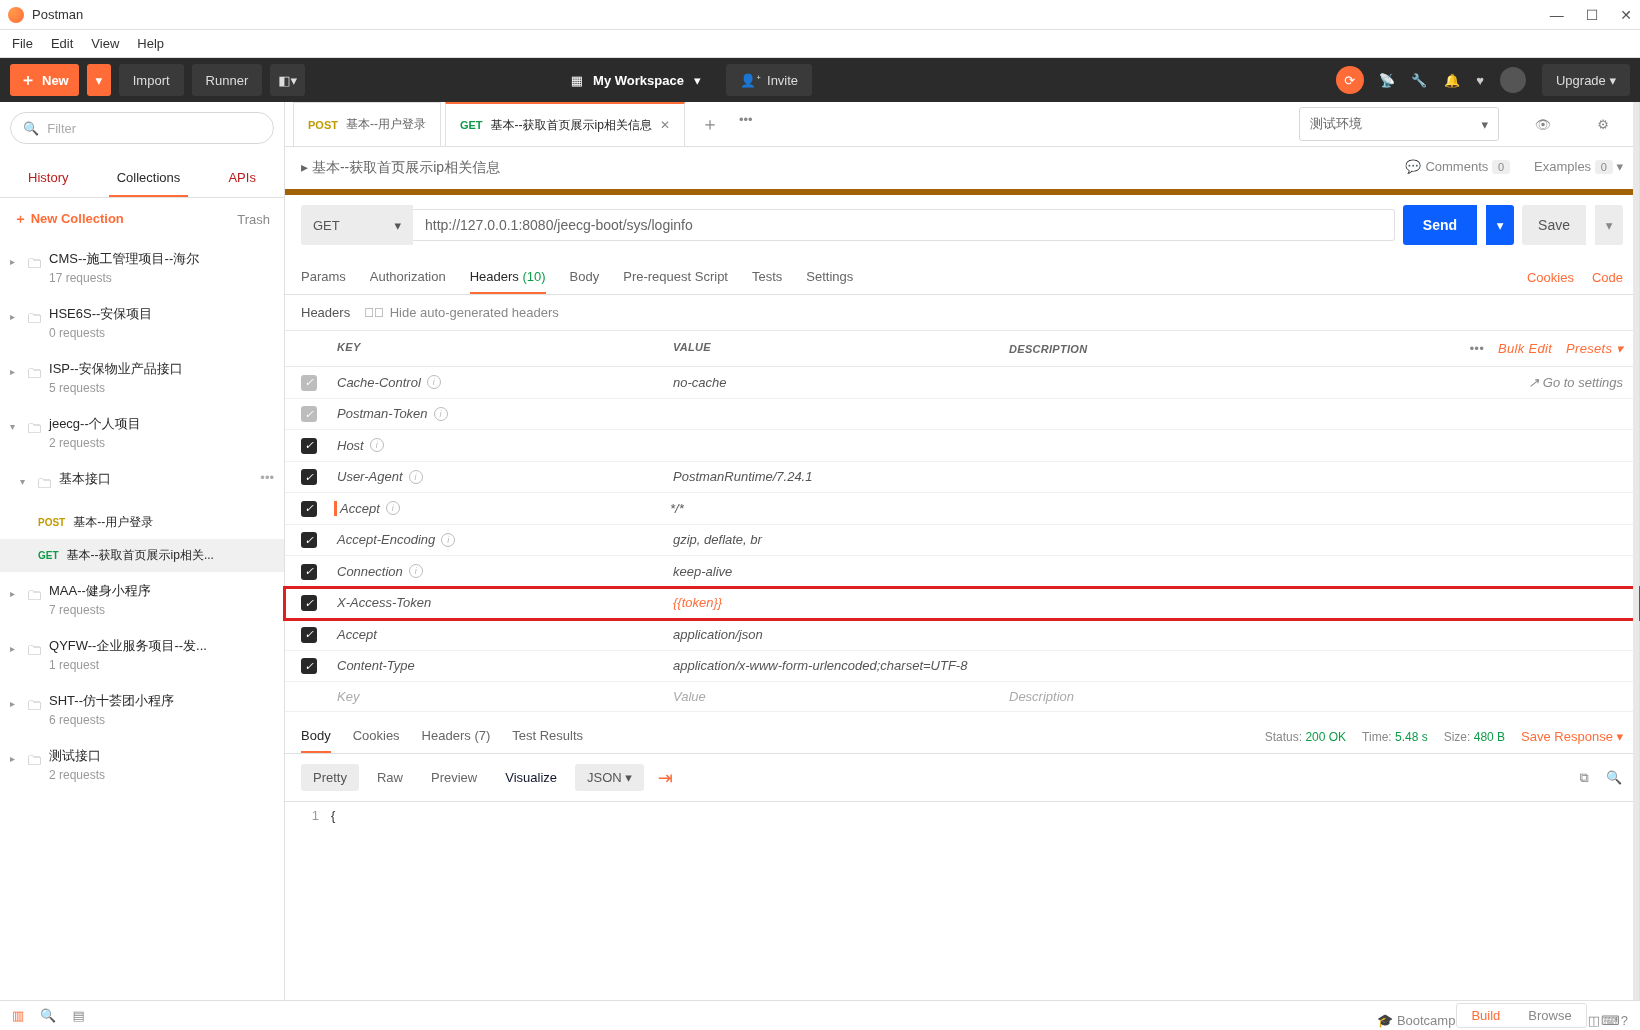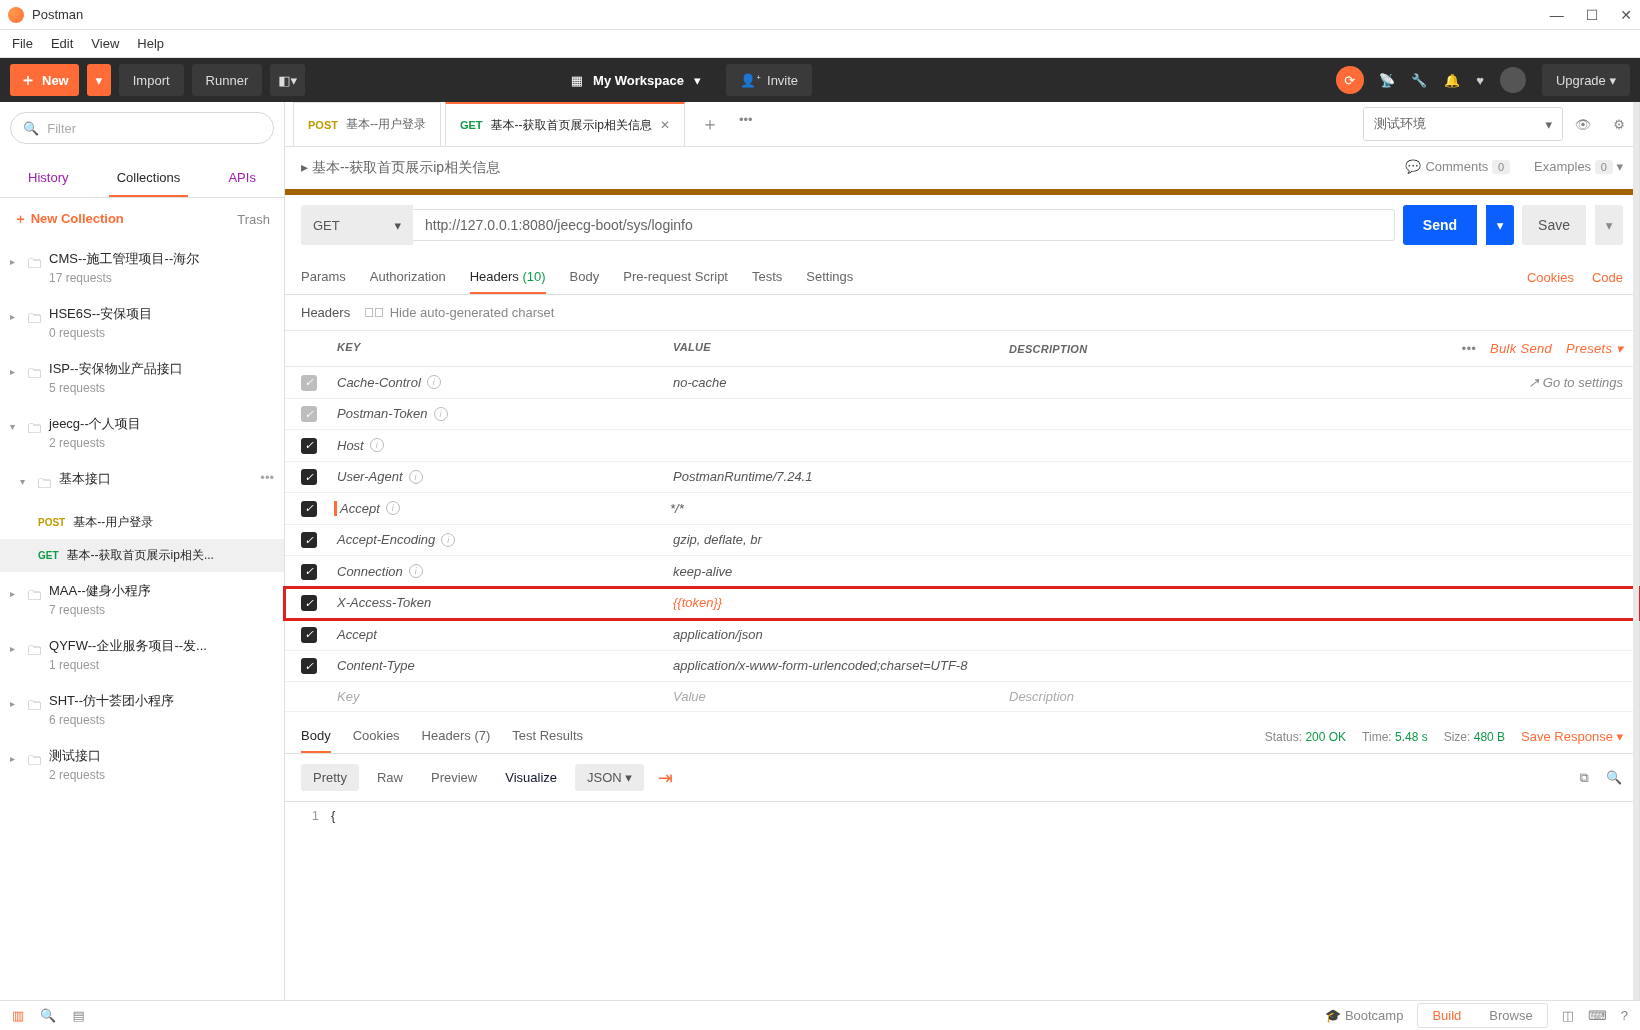--- a/index.html
+++ b/index.html
@@ -15,21 +15,21 @@
 .btn-new-dd { background: #ff6c37; color: #fff; height: 32px; width: 24px; border: none; border-radius: 3px; display:flex; align-items:center; justify-content:center; }
 .btn-dark { background: #3a3a3a; color: #ddd; height: 32px; border: none; border-radius: 3px; padding: 0 14px; font-size: 13px; }
 .toolbar-center { margin: 0 auto; display: flex; align-items: center; gap: 10px; color: #fff; }
 .toolbar-right { margin-left: auto; display: flex; align-items: center; gap: 16px; color: #ccc; }
 .sync-icon { width: 28px; height: 28px; background: #ff6c37; border-radius: 50%; display:flex; align-items:center; justify-content:center; color:#fff; }
 .content { display: flex; height: calc(100% - 30px - 28px - 44px - 30px); }
 .sidebar { width: 285px; border-right: 1px solid #e0e0e0; display: flex; flex-direction: column; }
 .sidebar-search { padding: 10px; }
 .search-box { height: 32px; border: 1px solid #d8d8d8; border-radius: 16px; display: flex; align-items: center; padding: 0 12px; gap: 8px; color: #888; }
 .sidebar-tabs { display: flex; justify-content: space-around; padding: 8px 4px 0; border-bottom: 1px solid #e0e0e0; }
-.sidebar-tab { padding: 8px 8px 10px; color: #a21caf; cursor: pointer; }
+.sidebar-tab { padding: 8px 8px 10px; color: #b91c1c; cursor: pointer; }
 .sidebar-tab.active { color: #282828; border-bottom: 2px solid #ff6c37; }
 .new-collection-row { display: flex; justify-content: space-between; padding: 12px 14px; align-items: center; }
 .new-collection { color: #ff6c37; font-size: 13px; font-weight: 600; }
 .trash { color: #888; font-size: 13px; }
 .coll-list { flex: 1; overflow-y: auto; }
 .coll-item { display: flex; align-items: flex-start; padding: 10px 10px; gap: 8px; }
 .caret { color: #999; font-size: 10px; padding-top: 6px; width: 10px; }
 .folder-icon { color: #888; padding-top: 4px; }
 .coll-text .name { font-size: 13px; color: #282828; }
 .coll-text .meta { font-size: 12px; color: #999; margin-top: 3px; }
@@ -40,21 +40,21 @@
 .method-get { color: #0e9b47; font-weight: 700; font-size: 10px; }
 .main { flex: 1; display: flex; flex-direction: column; border-right: 1px solid #e0e0e0; position: relative; }
 .scroll-edge { position: absolute; right: 0; top: 0; bottom: 0; width: 6px; background: #e8e8e8; }
 .tabs-row { display: flex; align-items: stretch; border-bottom: 1px solid #e0e0e0; padding-left: 8px; }
 .req-tab { display: flex; align-items: center; padding: 10px 14px; border: 1px solid #e0e0e0; border-bottom: none; margin-right: 4px; gap: 8px; font-size: 12px; color: #666; background: #fff; }
 .req-tab.active { border-top: 2px solid #ff6c37; color: #282828; }
 .tab-method-post { color: #c19a00; font-weight: 700; font-size: 11px; }
 .tab-method-get { color: #0e9b47; font-weight: 700; font-size: 11px; }
 .tabs-plus { padding: 10px 12px; color: #888; font-size: 18px; }
 .tabs-dots { padding: 10px 8px; color: #888; }
-.tab-env { margin-left: auto; display:flex; align-items:center; gap:4px; padding-right: 4px; }
+.tab-env { margin-left: auto; display:flex; align-items:center; gap:28px; padding-right: 20px; }
 .env-select { width: 200px; height: 34px; border: 1px solid #d8d8d8; border-radius: 3px; display:flex; align-items:center; padding: 0 10px; color: #666; font-size: 13px; justify-content: space-between; }
 .icon-btn { width: 32px; height: 32px; display:flex; align-items:center; justify-content:center; color:#888; border-radius:3px; }
 .crumb-row { display: flex; padding: 12px 16px; align-items: flex-start; justify-content: space-between; border-bottom: 6px solid #a16207; }
 .crumb { color: #666; font-size: 14px; }
 .crumb-right { display:flex; align-items:center; gap: 24px; color:#888; }
 .badge0 { background: #eee; padding: 1px 6px; border-radius: 3px; font-size: 11px; }
 .url-row { display: flex; padding: 10px 16px; gap: 8px; align-items:center; }
 .method-dd { width: 112px; height: 40px; background: #ececec; border-radius: 3px 0 0 3px; display:flex; align-items:center; padding: 0 12px; justify-content: space-between; color:#555; }
 .url-input { flex: 1; height: 32px; border: 1px solid #e0e0e0; border-left: none; border-radius: 0 3px 3px 0; padding: 0 12px; font-size: 14px; color:#666; display:flex; align-items:center; margin-left:-8px; }
 .send-btn { background: #0b5fff; color:#fff; height:40px; border:none; border-radius:3px 0 0 3px; padding: 0 20px; font-weight:600; font-size:14px; }
@@ -94,21 +94,21 @@
 .resp-tabs .rt { padding:8px 0; color:#666; font-size:13px; border-bottom:2px solid transparent; }
 .resp-tabs .rt.active { color:#282828; border-bottom-color:#ff6c37; }
 .resp-meta { margin-left:auto; display:flex; gap:16px; color:#888; font-size:12px; align-items:center; }
 .resp-meta .g { color:#0e9b47; }
 .save-resp { color:#ff6c37; font-size:13px; }
 .resp-toolbar { display:flex; align-items:center; gap:8px; padding:10px 16px; border-bottom:1px solid #e0e0e0; }
 .pill { background:#ececec; padding:6px 12px; border-radius:3px; font-size:13px; color:#555; }
 .resp-body { padding: 6px 16px; font-family: Consolas, monospace; font-size:13px; color:#333; display:flex; gap:12px; }
 .gutter { color:#999; text-align:right; width:18px; }
 .footer { height:30px; border-top:1px solid #e0e0e0; display:flex; align-items:center; padding:0 12px; gap:16px; font-size:13px; color:#888; }
-.footer-right { margin-left:auto; display:flex; align-items:center; gap:14px; }
+.footer-right { margin-left:auto; display:flex; align-items:flex-end; gap:1px; }
 .seg { border:1px solid #e0e0e0; border-radius:3px; display:flex; overflow:hidden; }
 .seg div { padding:4px 14px; }
 .seg .active { color:#ff6c37; }
 </style>
 </head>
 <body>
 
 <div class="titlebar">
   <span class="logo"></span>
   <span class="title">Postman</span>
@@ -310,34 +310,34 @@
       <div class="req-tabs-right">
         <span>Cookies</span>
         <span>Code</span>
       </div>
     </div>
 
     <div class="headers-toolbar">
       <span style="color:#555;font-weight:500">Headers</span>
       <span class="hide-auto">
           <span>👁⃠</span>
-          <span>Hide auto-generated charset</span>
+          <span>Hide auto-generated headers</span>
         </span>
     </div>
 
     <div class="hdr-table">
       <div class="hdr-head">
         <div class="c1"></div>
         <div class="c2">KEY</div>
         <div class="c3">VALUE</div>
         <div class="c4" style="display:flex;align-items:center">
             <span>DESCRIPTION</span>
           <div class="hdr-head-actions" style="margin-left:auto">
             <span>•••</span>
-            <span class="link">Bulk Send</span>
+            <span class="link">Bulk Edit</span>
             <span class="link"><span>Presets</span> ▾</span>
           </div>
         </div>
       </div>
       <div id="hdr-rows">
           <div class="hdr-row">
     <div class="c1"><span class="chk locked">✓</span></div>
     <div class="c2" style="">
               <span>Cache-Control</span>
               <span class="info-i">i</span>

